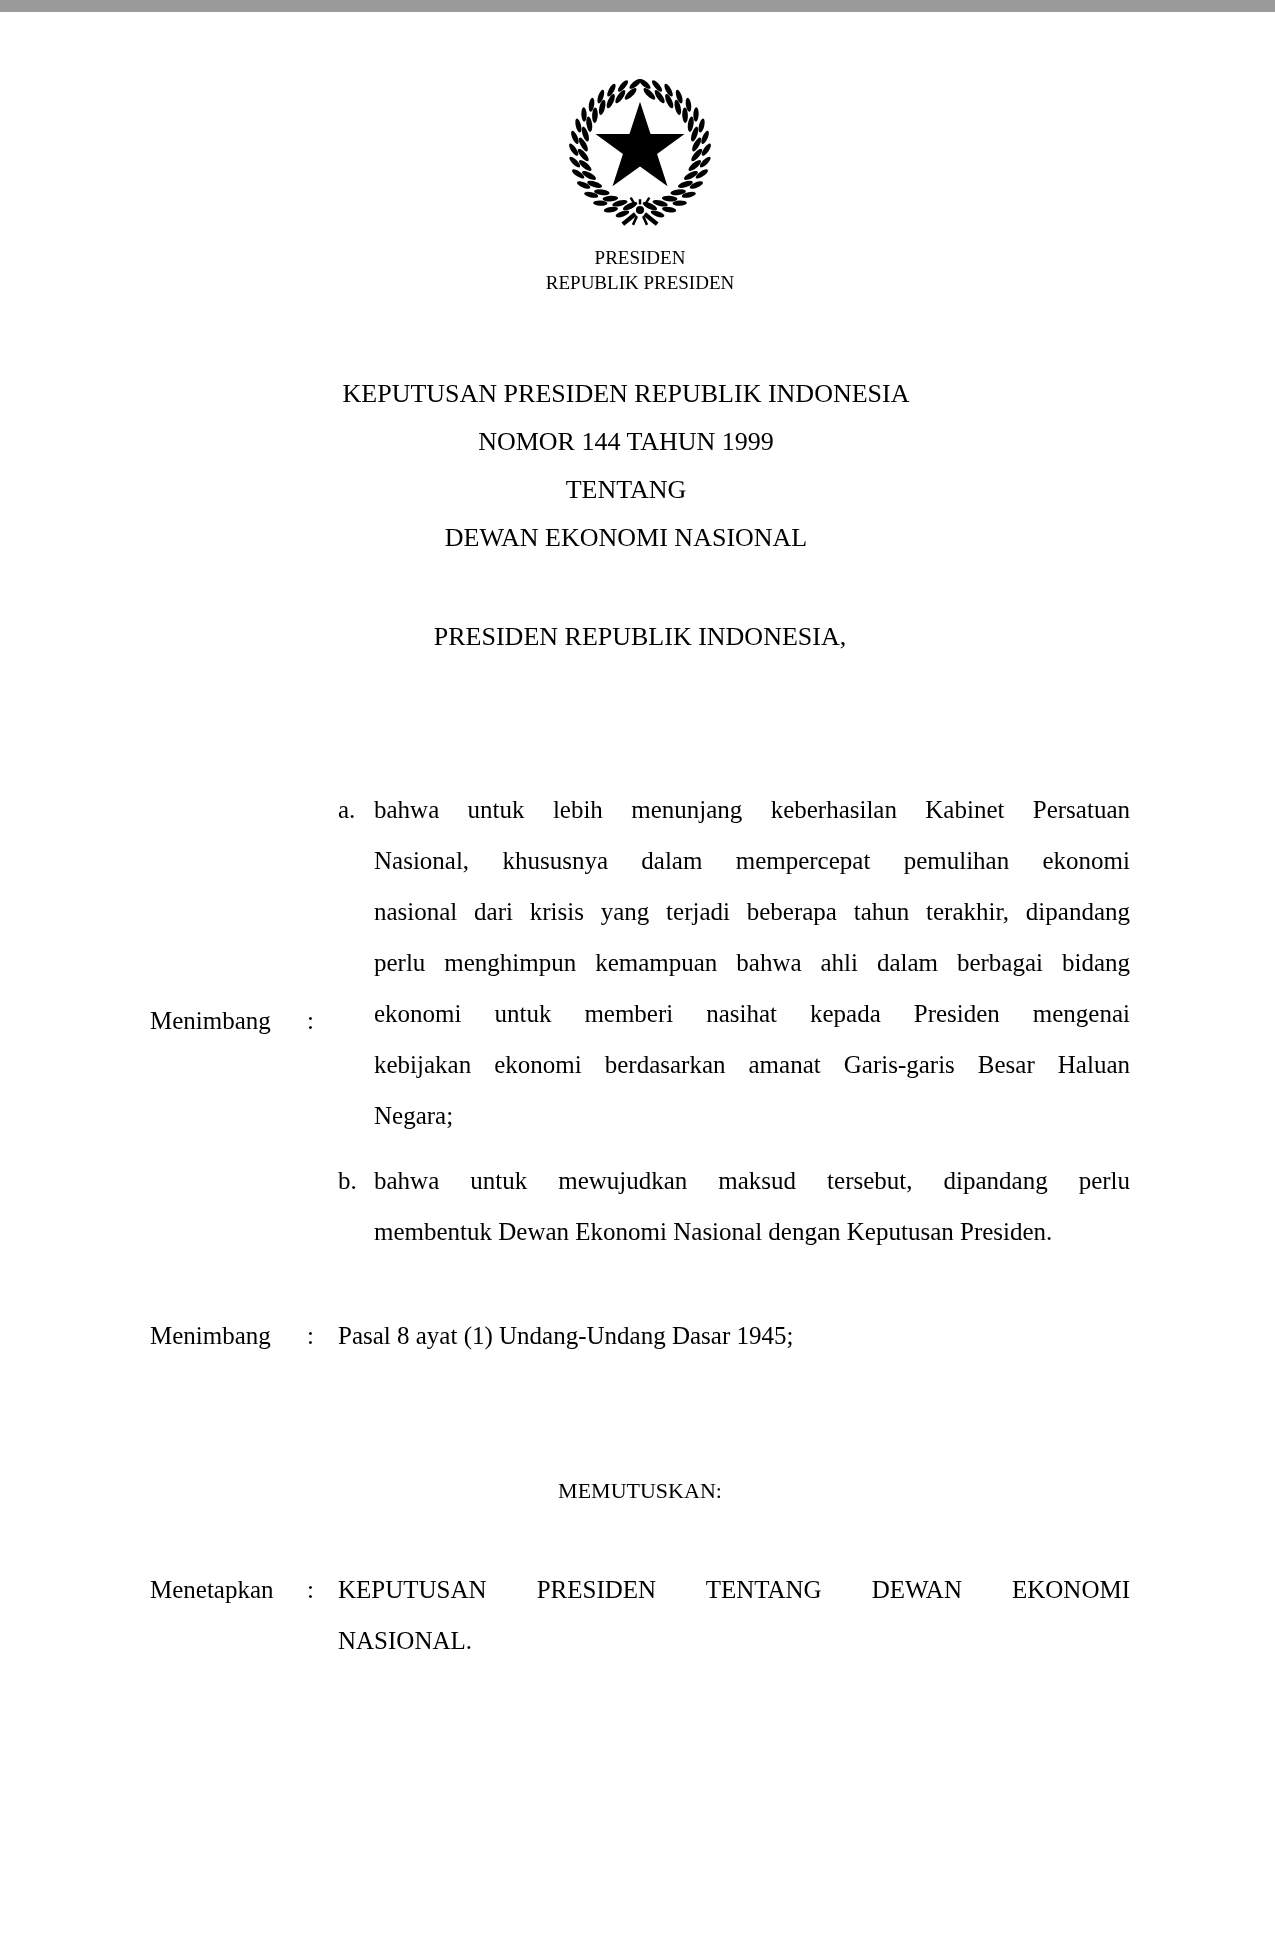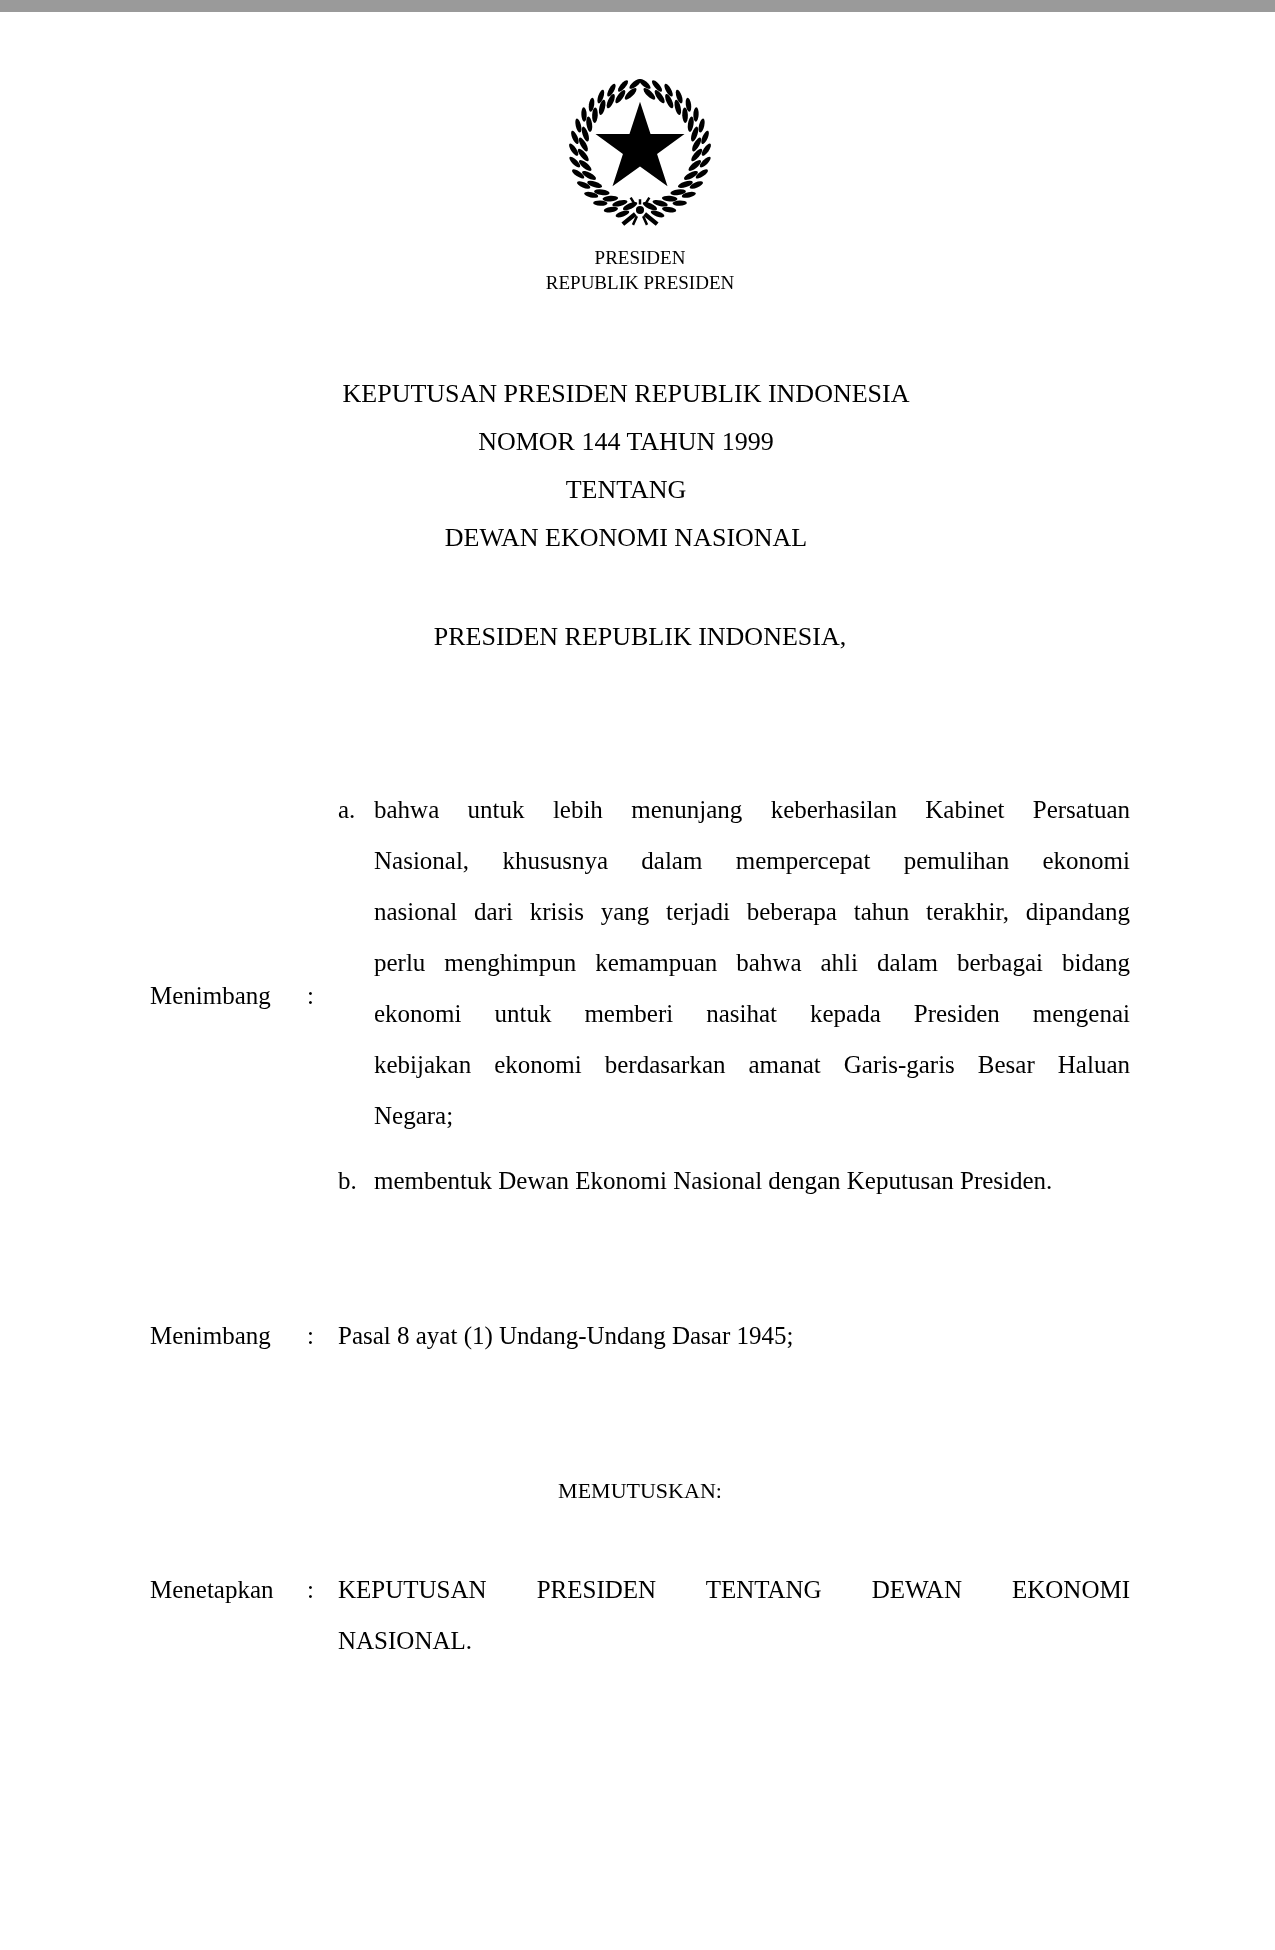--- a/index.html
+++ b/index.html
@@ -171,20 +171,21 @@
           <div class="jl">nasional dari krisis yang terjadi beberapa tahun terakhir, dipandang</div>
           <div class="jl">perlu menghimpun kemampuan bahwa ahli dalam berbagai bidang</div>
           <div class="jl">ekonomi untuk memberi nasihat kepada Presiden mengenai</div>
           <div class="jl">kebijakan ekonomi berdasarkan amanat Garis-garis Besar Haluan</div>
           <div class="ll">Negara;</div>
         </div>
       </div>
       <div class="item item-b">
         <div class="marker">b.</div>
         <div class="itext">
+          <div class="jl">bahwa untuk mewujudkan maksud tersebut, dipandang perlu</div>
           <div class="ll">membentuk Dewan Ekonomi Nasional dengan Keputusan Presiden.</div>
         </div>
       </div>
     </div>
   </div>
 
   <div class="abs mengingat row bl">
     <div class="label-cell">
       <span class="lbl">Menimbang</span>
       <span class="col">:</span>

